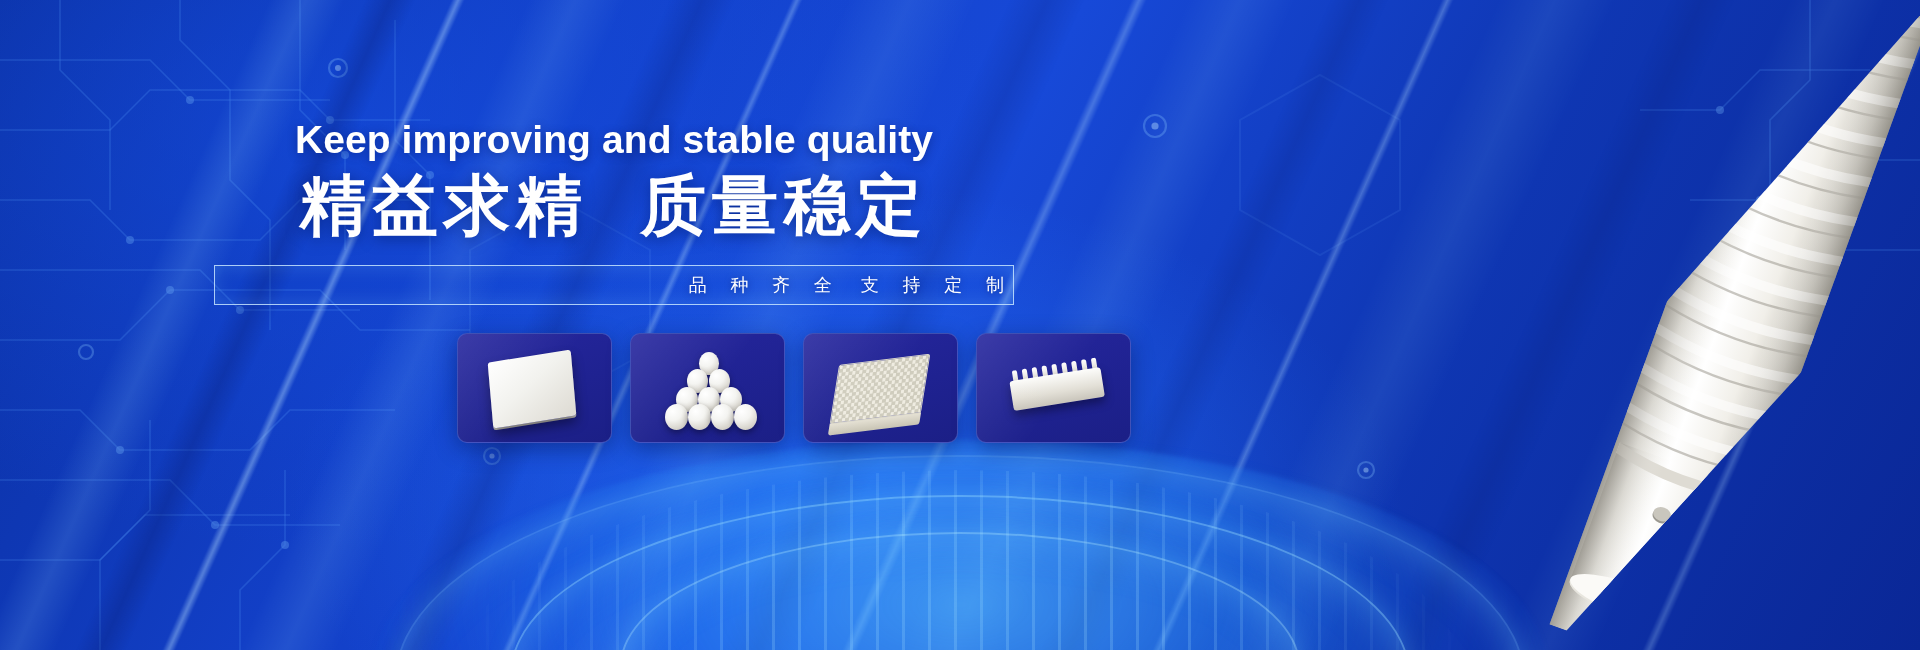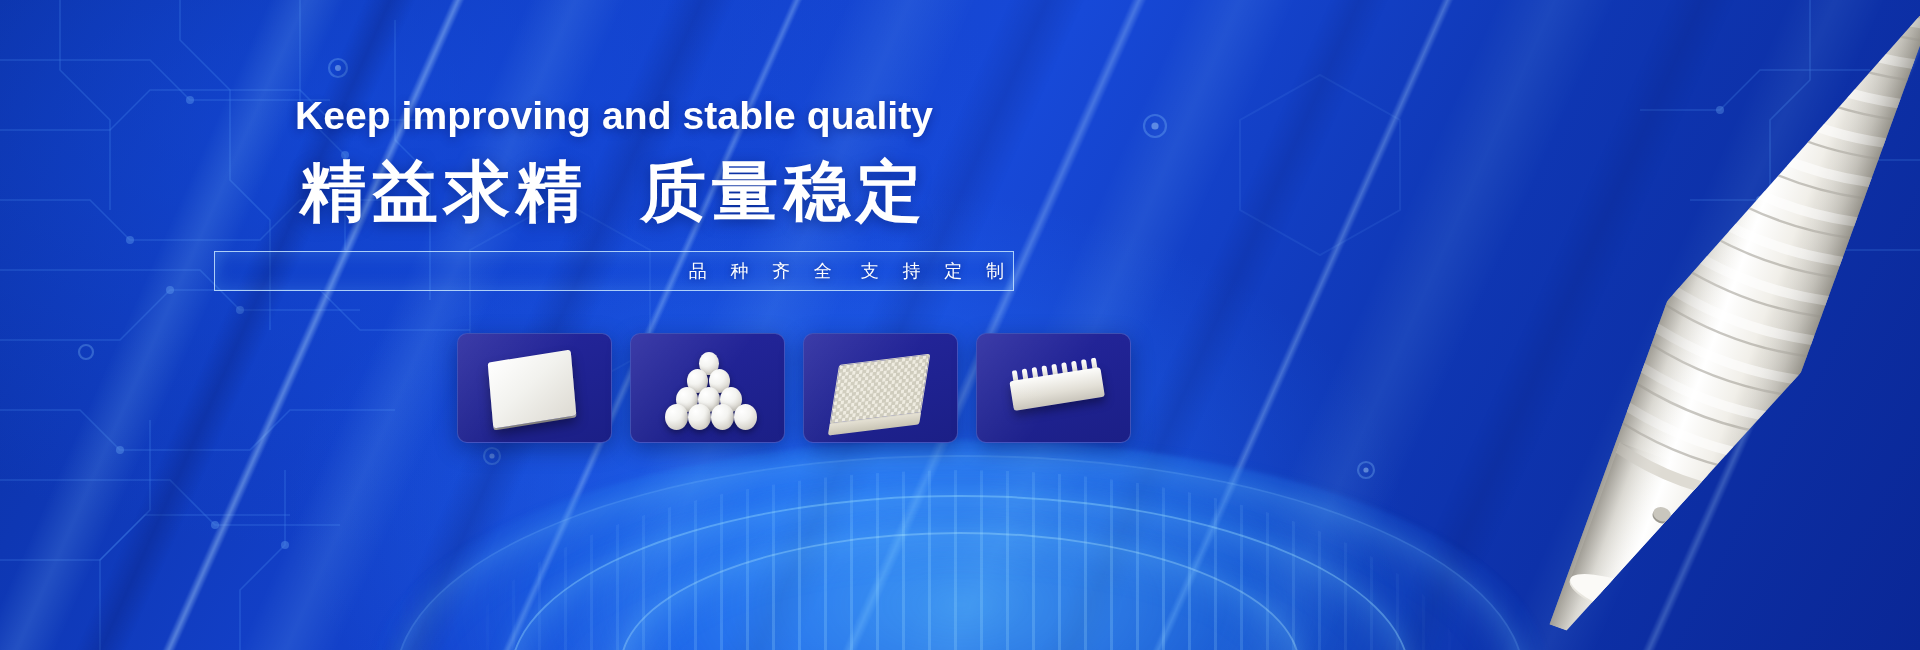--- a/index.html
+++ b/index.html
@@ -43,28 +43,28 @@
   .disc-ring.r2{width:1130px;height:450px;bottom:-255px;border-color:rgba(130,205,255,.30);}
   .disc-ring.r3{width:680px;height:268px;bottom:-150px;border-color:rgba(170,235,255,.40);}
   .disc-grid{
     position:absolute;left:50%;bottom:-220px;transform:translateX(-50%);
     width:1000px;height:400px;border-radius:50%;overflow:hidden;opacity:.55;
     background:repeating-linear-gradient(90deg,rgba(170,230,255,.38) 0 3px,rgba(170,230,255,0) 3px 26px);
     -webkit-mask-image:radial-gradient(ellipse at 50% 40%,#000 30%,transparent 72%);
             mask-image:radial-gradient(ellipse at 50% 40%,#000 30%,transparent 72%);
   }
   
-  .content{position:absolute;left:0;top:0;width:1228px;text-align:center;padding-top:96px;}
+  .content{position:absolute;left:0;top:0;width:1228px;text-align:center;padding-top:120px;}
   .headline-en{
     color:#ffffff;font-size:39px;font-weight:700;letter-spacing:.1px;
     line-height:1.05;white-space:nowrap;
     text-shadow:0 2px 10px rgba(0,20,90,.45);
   }
   .headline-cn{
-    margin-top:16px;color:#ffffff;font-weight:700;font-size:66px;line-height:1.18;
+    margin-top:6px;color:#ffffff;font-weight:700;font-size:66px;line-height:1.18;
     letter-spacing:6px;white-space:nowrap;
     text-shadow:0 3px 14px rgba(0,22,95,.55);
     font-family:"DejaVu Sans","Liberation Sans",sans-serif;
   }
   .headline-cn .gap{display:inline-block;width:52px;}
   .subbox{
     margin:20px auto 0;width:800px;height:40px;
     border:1px solid rgba(200,230,255,.85);
     display:flex;align-items:center;justify-content:flex-end;
     box-shadow:0 0 18px rgba(120,200,255,.22) inset;

